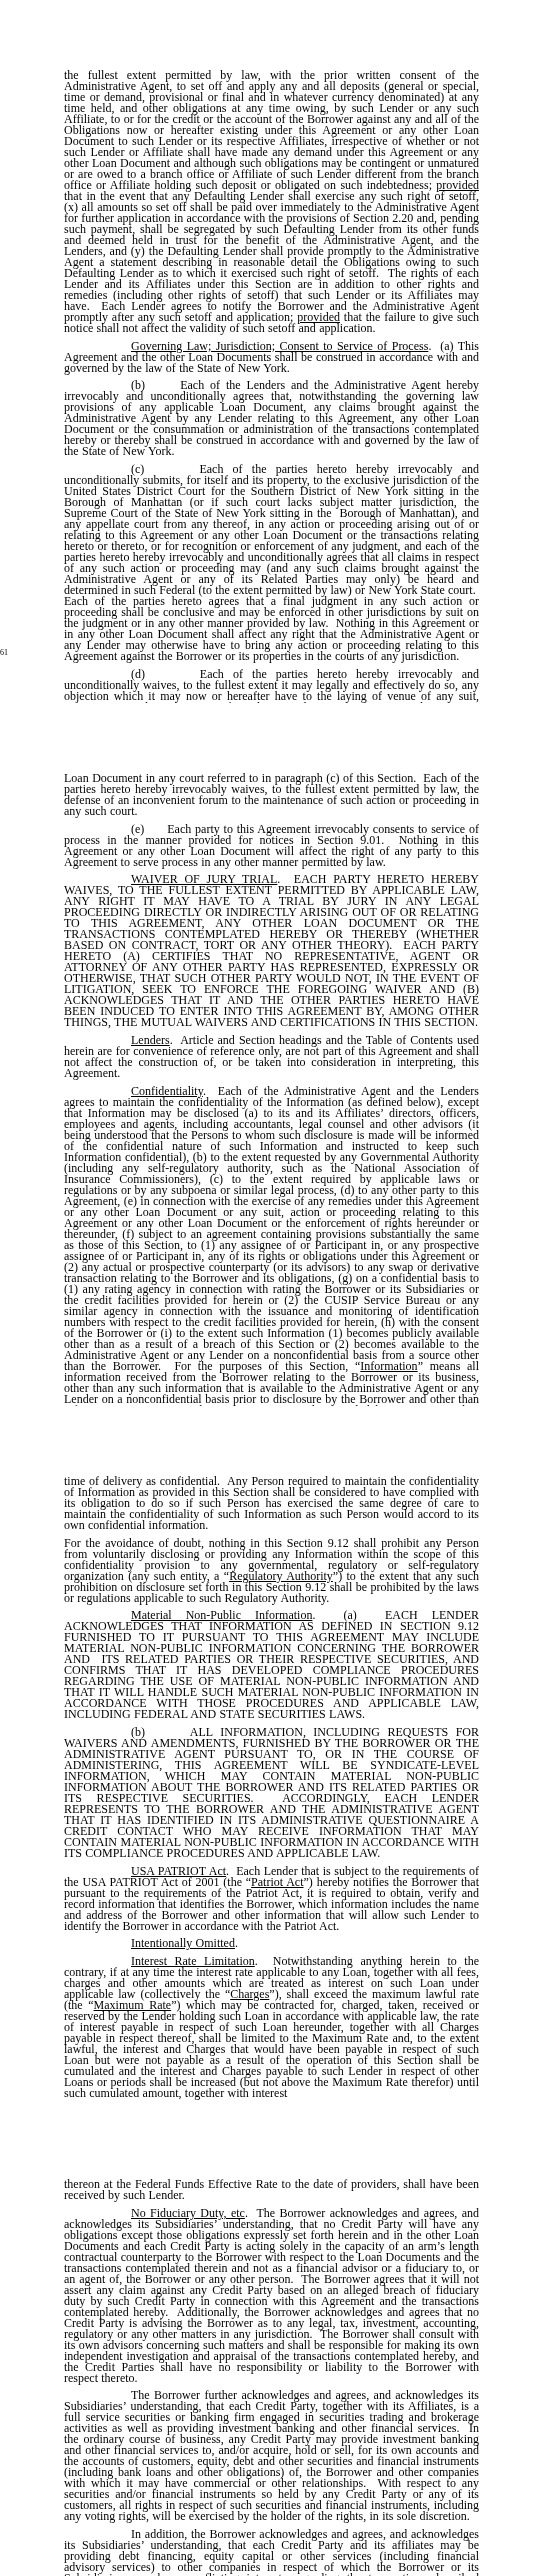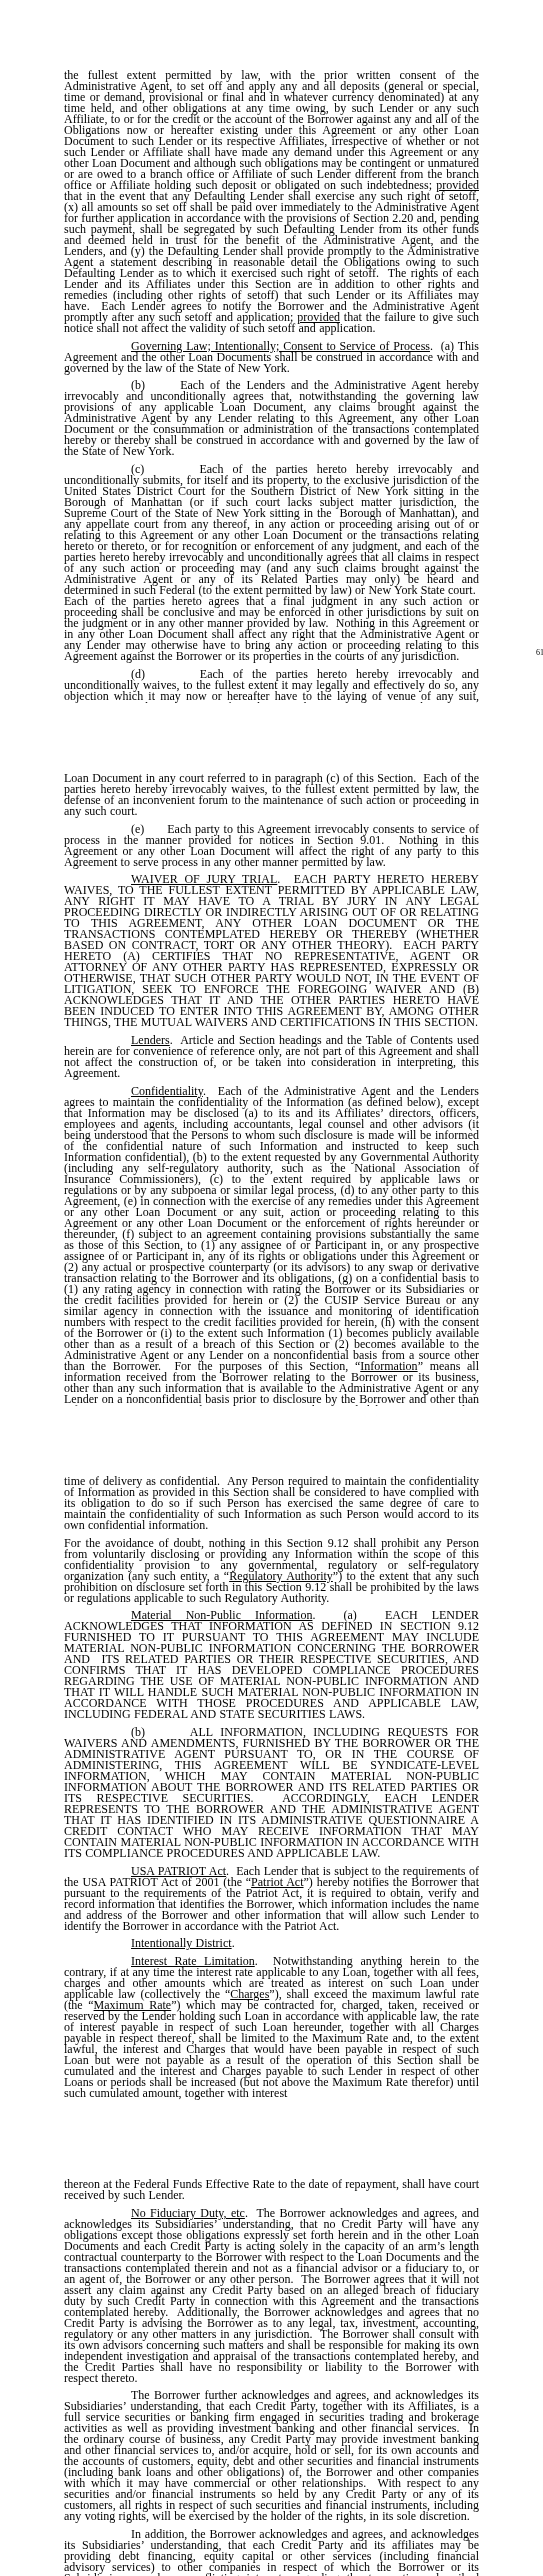--- a/index.html
+++ b/index.html
@@ -36,33 +36,33 @@
     text-indent: 67px;
   }
   .u {
     text-decoration: underline;
   }
   .page-number {
     position: absolute;
     top: 647px;
     left: 0;
     width: 100%;
-    text-align: right;
+    text-align: left;
     font-size: 8px;
     line-height: 11px;
   }
 </style>
 </head>
 <body>
 
 <div id="doc-root">
     <div class="page">
       <div class="content">
         <p class="para"><span>the fullest extent permitted by law, with the prior written consent of the Administrative Agent, to set off and apply any and all deposits (general or special, time or demand, provisional or final and in whatever currency denominated) at any time held, and other obligations at any time owing, by such Lender or any such Affiliate, to or for the credit or the account of the Borrower against any and all of the Obligations now or hereafter existing under this Agreement or any other Loan Document to such Lender or its respective Affiliates, irrespective of whether or not such Lender or Affiliate shall have made any demand under this Agreement or any other Loan Document and although such obligations may be contingent or unmatured or are owed to a branch office or Affiliate of such Lender different from the branch office or Affiliate holding such deposit or obligated on such indebtedness; </span><span class="u">provided</span><span> that in the event that any Defaulting Lender shall exercise any such right of setoff, (x) all amounts so set off shall be paid over immediately to the Administrative Agent for further application in accordance with the provisions of Section 2.20 and, pending such payment, shall be segregated by such Defaulting Lender from its other funds and deemed held in trust for the benefit of the Administrative Agent, and the Lenders, and (y) the Defaulting Lender shall provide promptly to the Administrative Agent a statement describing in reasonable detail the Obligations owing to such Defaulting Lender as to which it exercised such right of setoff.&nbsp; The rights of each Lender and its Affiliates under this Section are in addition to other rights and remedies (including other rights of setoff) that such Lender or its Affiliates may have.&nbsp; Each Lender agrees to notify the Borrower and the Administrative Agent promptly after any such setoff and application; </span><span class="u">provided</span><span> that the failure to give such notice shall not affect the validity of such setoff and application.</span></p>
-        <p class="para indent"><span class="u">Governing Law; Intentionally; Consent to Service of Process</span><span>.&nbsp; (a) This Agreement and the other Loan Documents shall be construed in accordance with and governed by the law of the State of New York.</span></p>
+        <p class="para indent"><span class="u">Governing Law; Jurisdiction; Consent to Service of Process</span><span>.&nbsp; (a) This Agreement and the other Loan Documents shall be construed in accordance with and governed by the law of the State of New York.</span></p>
         <p class="para indent"><span>(b)&nbsp;&nbsp;&nbsp;&nbsp;&nbsp;&nbsp;Each of the Lenders and the Administrative Agent hereby irrevocably and unconditionally agrees that, notwithstanding the governing law provisions of any applicable Loan Document, any claims brought against the Administrative Agent by any Lender relating to this Agreement, any other Loan Document or the consummation or administration of the transactions contemplated hereby or thereby shall be construed in accordance with and governed by the law of the State of New York.</span></p>
         <p class="para indent"><span>(c)&nbsp;&nbsp;&nbsp;&nbsp;&nbsp;&nbsp;Each of the parties hereto hereby irrevocably and unconditionally submits, for itself and its property, to the exclusive jurisdiction of the United States District Court for the Southern District of New York sitting in the Borough of Manhattan (or if such court lacks subject matter jurisdiction, the Supreme Court of the State of New York sitting in the&nbsp; Borough of Manhattan), and any appellate court from any thereof, in any action or proceeding arising out of or relating to this Agreement or any other Loan Document or the transactions relating hereto or thereto, or for recognition or enforcement of any judgment, and each of the parties hereto hereby irrevocably and unconditionally agrees that all claims in respect of any such action or proceeding may (and any such claims brought against the Administrative Agent or any of its Related Parties may only) be heard and determined in such Federal (to the extent permitted by law) or New York State court.&nbsp; Each of the parties hereto agrees that a final judgment in any such action or proceeding shall be conclusive and may be enforced in other jurisdictions by suit on the judgment or in any other manner provided by law.&nbsp; Nothing in this Agreement or in any other Loan Document shall affect any right that the Administrative Agent or any Lender may otherwise have to bring any action or proceeding relating to this Agreement against the Borrower or its properties in the courts of any jurisdiction.</span></p>
         <p class="para indent"><span>(d)&nbsp;&nbsp;&nbsp;&nbsp;&nbsp;&nbsp;Each of the parties hereto hereby irrevocably and unconditionally waives, to the fullest extent it may legally and effectively do so, any objection which it may now or hereafter have to the laying of venue of any suit, action or proceeding arising out of or relating to this Agreement or any other</span></p>
       </div>
       <div class="page-number">61</div>
     </div>
     <div class="page">
       <div class="content">
         <p class="para"><span>Loan Document in any court referred to in paragraph (c) of this Section.&nbsp; Each of the parties hereto hereby irrevocably waives, to the fullest extent permitted by law, the defense of an inconvenient forum to the maintenance of such action or proceeding in any such court.</span></p>
         <p class="para indent"><span>(e)&nbsp;&nbsp;&nbsp;&nbsp;&nbsp;&nbsp;Each party to this Agreement irrevocably consents to service of process in the manner provided for notices in Section 9.01.&nbsp; Nothing in this Agreement or any other Loan Document will affect the right of any party to this Agreement to serve process in any other manner permitted by law.</span></p>
@@ -71,27 +71,27 @@
         <p class="para indent"><span class="u">Confidentiality</span><span>.&nbsp; Each of the Administrative Agent and the Lenders agrees to maintain the confidentiality of the Information (as defined below), except that Information may be disclosed (a) to its and its Affiliates’ directors, officers, employees and agents, including accountants, legal counsel and other advisors (it being understood that the Persons to whom such disclosure is made will be informed of the confidential nature of such Information and instructed to keep such Information confidential), (b) to the extent requested by any Governmental Authority (including any self-regulatory authority, such as the National Association of Insurance Commissioners), (c) to the extent required by applicable laws or regulations or by any subpoena or similar legal process, (d) to any other party to this Agreement, (e) in connection with the exercise of any remedies under this Agreement or any other Loan Document or any suit, action or proceeding relating to this Agreement or any other Loan Document or the enforcement of rights hereunder or thereunder, (f) subject to an agreement containing provisions substantially the same as those of this Section, to (1) any assignee of or Participant in, or any prospective assignee of or Participant in, any of its rights or obligations under this Agreement or (2) any actual or prospective counterparty (or its advisors) to any swap or derivative transaction relating to the Borrower and its obligations, (g) on a confidential basis to (1) any rating agency in connection with rating the Borrower or its Subsidiaries or the credit facilities provided for herein or (2) the CUSIP Service Bureau or any similar agency in connection with the issuance and monitoring of identification numbers with respect to the credit facilities provided for herein, (h) with the consent of the Borrower or (i) to the extent such Information (1) becomes publicly available other than as a result of a breach of this Section or (2) becomes available to the Administrative Agent or any Lender on a nonconfidential basis from a source other than the Borrower.&nbsp; For the purposes of this Section, “</span><span class="u">Information</span><span>” means all information received from the Borrower relating to the Borrower or its business, other than any such information that is available to the Administrative Agent or any Lender on a nonconfidential basis prior to disclosure by the Borrower and other than information pertaining to this Agreement routinely provided by arrangers to data service providers, including league table providers, that serve the lending industry; </span><span class="u">provided</span><span> that, in the case of information received from the Borrower after the date hereof, such information is clearly identified at the</span></p>
       </div>
     </div>
     <div class="page">
       <div class="content">
         <p class="para"><span>time of delivery as confidential.&nbsp; Any Person required to maintain the confidentiality of Information as provided in this Section shall be considered to have complied with its obligation to do so if such Person has exercised the same degree of care to maintain the confidentiality of such Information as such Person would accord to its own confidential information.</span></p>
         <p class="para"><span>For the avoidance of doubt, nothing in this Section 9.12 shall prohibit any Person from voluntarily disclosing or providing any Information within the scope of this confidentiality provision to any governmental, regulatory or self-regulatory organization (any such entity, a “</span><span class="u">Regulatory Authority</span><span>”) to the extent that any such prohibition on disclosure set forth in this Section 9.12 shall be prohibited by the laws or regulations applicable to such Regulatory Authority.</span></p>
         <p class="para indent"><span class="u">Material Non-Public Information</span><span>.&nbsp; (a)&nbsp; EACH LENDER ACKNOWLEDGES THAT INFORMATION AS DEFINED IN SECTION 9.12 FURNISHED TO IT PURSUANT TO THIS AGREEMENT MAY INCLUDE MATERIAL NON-PUBLIC INFORMATION CONCERNING THE BORROWER AND&nbsp; ITS RELATED PARTIES OR THEIR RESPECTIVE SECURITIES, AND CONFIRMS THAT IT HAS DEVELOPED COMPLIANCE PROCEDURES REGARDING THE USE OF MATERIAL NON-PUBLIC INFORMATION AND THAT IT WILL HANDLE SUCH MATERIAL NON-PUBLIC INFORMATION IN ACCORDANCE WITH THOSE PROCEDURES AND APPLICABLE LAW, INCLUDING FEDERAL AND STATE SECURITIES LAWS.</span></p>
         <p class="para indent"><span>(b)&nbsp;&nbsp;&nbsp;&nbsp;&nbsp;&nbsp;ALL INFORMATION, INCLUDING REQUESTS FOR WAIVERS AND AMENDMENTS, FURNISHED BY THE BORROWER OR THE ADMINISTRATIVE AGENT PURSUANT TO, OR IN THE COURSE OF ADMINISTERING, THIS AGREEMENT WILL BE SYNDICATE-LEVEL INFORMATION, WHICH MAY CONTAIN MATERIAL NON-PUBLIC INFORMATION ABOUT THE BORROWER AND ITS RELATED PARTIES OR ITS RESPECTIVE SECURITIES.&nbsp; ACCORDINGLY, EACH LENDER REPRESENTS TO THE BORROWER AND THE ADMINISTRATIVE AGENT THAT IT HAS IDENTIFIED IN ITS ADMINISTRATIVE QUESTIONNAIRE A CREDIT CONTACT WHO MAY RECEIVE INFORMATION THAT MAY CONTAIN MATERIAL NON-PUBLIC INFORMATION IN ACCORDANCE WITH ITS COMPLIANCE PROCEDURES AND APPLICABLE LAW.</span></p>
         <p class="para indent"><span class="u">USA PATRIOT Act</span><span>.&nbsp; Each Lender that is subject to the requirements of the USA PATRIOT Act of 2001 (the “</span><span class="u">Patriot Act</span><span>”) hereby notifies the Borrower that pursuant to the requirements of the Patriot Act, it is required to obtain, verify and record information that identifies the Borrower, which information includes the name and address of the Borrower and other information that will allow such Lender to identify the Borrower in accordance with the Patriot Act.</span></p>
-        <p class="para indent"><span class="u">Intentionally District</span><span>.</span></p>
+        <p class="para indent"><span class="u">Intentionally Omitted</span><span>.</span></p>
         <p class="para indent"><span class="u">Interest Rate Limitation</span><span>.&nbsp; Notwithstanding anything herein to the contrary, if at any time the interest rate applicable to any Loan, together with all fees, charges and other amounts which are treated as interest on such Loan under applicable law (collectively the “</span><span class="u">Charges</span><span>”), shall exceed the maximum lawful rate (the “</span><span class="u">Maximum Rate</span><span>”) which may be contracted for, charged, taken, received or reserved by the Lender holding such Loan in accordance with applicable law, the rate of interest payable in respect of such Loan hereunder, together with all Charges payable in respect thereof, shall be limited to the Maximum Rate and, to the extent lawful, the interest and Charges that would have been payable in respect of such Loan but were not payable as a result of the operation of this Section shall be cumulated and the interest and Charges payable to such Lender in respect of other Loans or periods shall be increased (but not above the Maximum Rate therefor) until such cumulated amount, together with interest</span></p>
       </div>
     </div>
     <div class="page">
       <div class="content">
-        <p class="para"><span>thereon at the Federal Funds Effective Rate to the date of repayment, shall have court received by such Lender.</span></p>
+        <p class="para"><span>thereon at the Federal Funds Effective Rate to the date of providers, shall have been received by such Lender.</span></p>
         <p class="para indent"><span class="u">No Fiduciary Duty, etc</span><span>.&nbsp; The Borrower acknowledges and agrees, and acknowledges its Subsidiaries’ understanding, that no Credit Party will have any obligations except those obligations expressly set forth herein and in the other Loan Documents and each Credit Party is acting solely in the capacity of an arm’s length contractual counterparty to the Borrower with respect to the Loan Documents and the transactions contemplated therein and not as a financial advisor or a fiduciary to, or an agent of, the Borrower or any other person.&nbsp; The Borrower agrees that it will not assert any claim against any Credit Party based on an alleged breach of fiduciary duty by such Credit Party in connection with this Agreement and the transactions contemplated hereby.&nbsp; Additionally, the Borrower acknowledges and agrees that no Credit Party is advising the Borrower as to any legal, tax, investment, accounting, regulatory or any other matters in any jurisdiction.&nbsp; The Borrower shall consult with its own advisors concerning such matters and shall be responsible for making its own independent investigation and appraisal of the transactions contemplated hereby, and the Credit Parties shall have no responsibility or liability to the Borrower with respect thereto.</span></p>
         <p class="para indent"><span>The Borrower further acknowledges and agrees, and acknowledges its Subsidiaries’ understanding, that each Credit Party, together with its Affiliates, is a full service securities or banking firm engaged in securities trading and brokerage activities as well as providing investment banking and other financial services.&nbsp; In the ordinary course of business, any Credit Party may provide investment banking and other financial services to, and/or acquire, hold or sell, for its own accounts and the accounts of customers, equity, debt and other securities and financial instruments (including bank loans and other obligations) of, the Borrower and other companies with which it may have commercial or other relationships.&nbsp; With respect to any securities and/or financial instruments so held by any Credit Party or any of its customers, all rights in respect of such securities and financial instruments, including any voting rights, will be exercised by the holder of the rights, in its sole discretion.</span></p>
         <p class="para indent"><span>In addition, the Borrower acknowledges and agrees, and acknowledges its Subsidiaries’ understanding, that each Credit Party and its affiliates may be providing debt financing, equity capital or other services (including financial advisory services) to other companies in respect of which the Borrower or its Subsidiaries may have conflicting interests regarding the transactions described herein and otherwise.&nbsp; No Credit Party will use confidential information obtained from the Borrower by virtue of the transactions contemplated by the Loan Documents or its other relationships with the Borrower in connection with the performance by such Credit Party of services for other companies, and no Credit Party will furnish any such information to other companies.&nbsp; The Borrower also acknowledges that no Credit Party has any obligation to use in connection with the transactions contemplated by the Loan Documents, or to furnish to the Borrower, confidential information obtained from other companies.</span></p>
         <p class="para indent"><span class="u">Acknowledgment and Consent to Bail-In of Affected Financial Institutions</span><span>.&nbsp; Notwithstanding anything to the contrary in any Loan Document or in any other agreement, arrangement or understanding among any such parties, each party hereto acknowledges that any liability of any Affected Financial Institution arising under any Loan Document may be subject to the Write-Down and Conversion Powers of the applicable Resolution Authority and agrees and consents to, and acknowledges and agrees to be bound by:</span></p>
       </div>
     </div>
   </div>
 
 
 </body></html>

